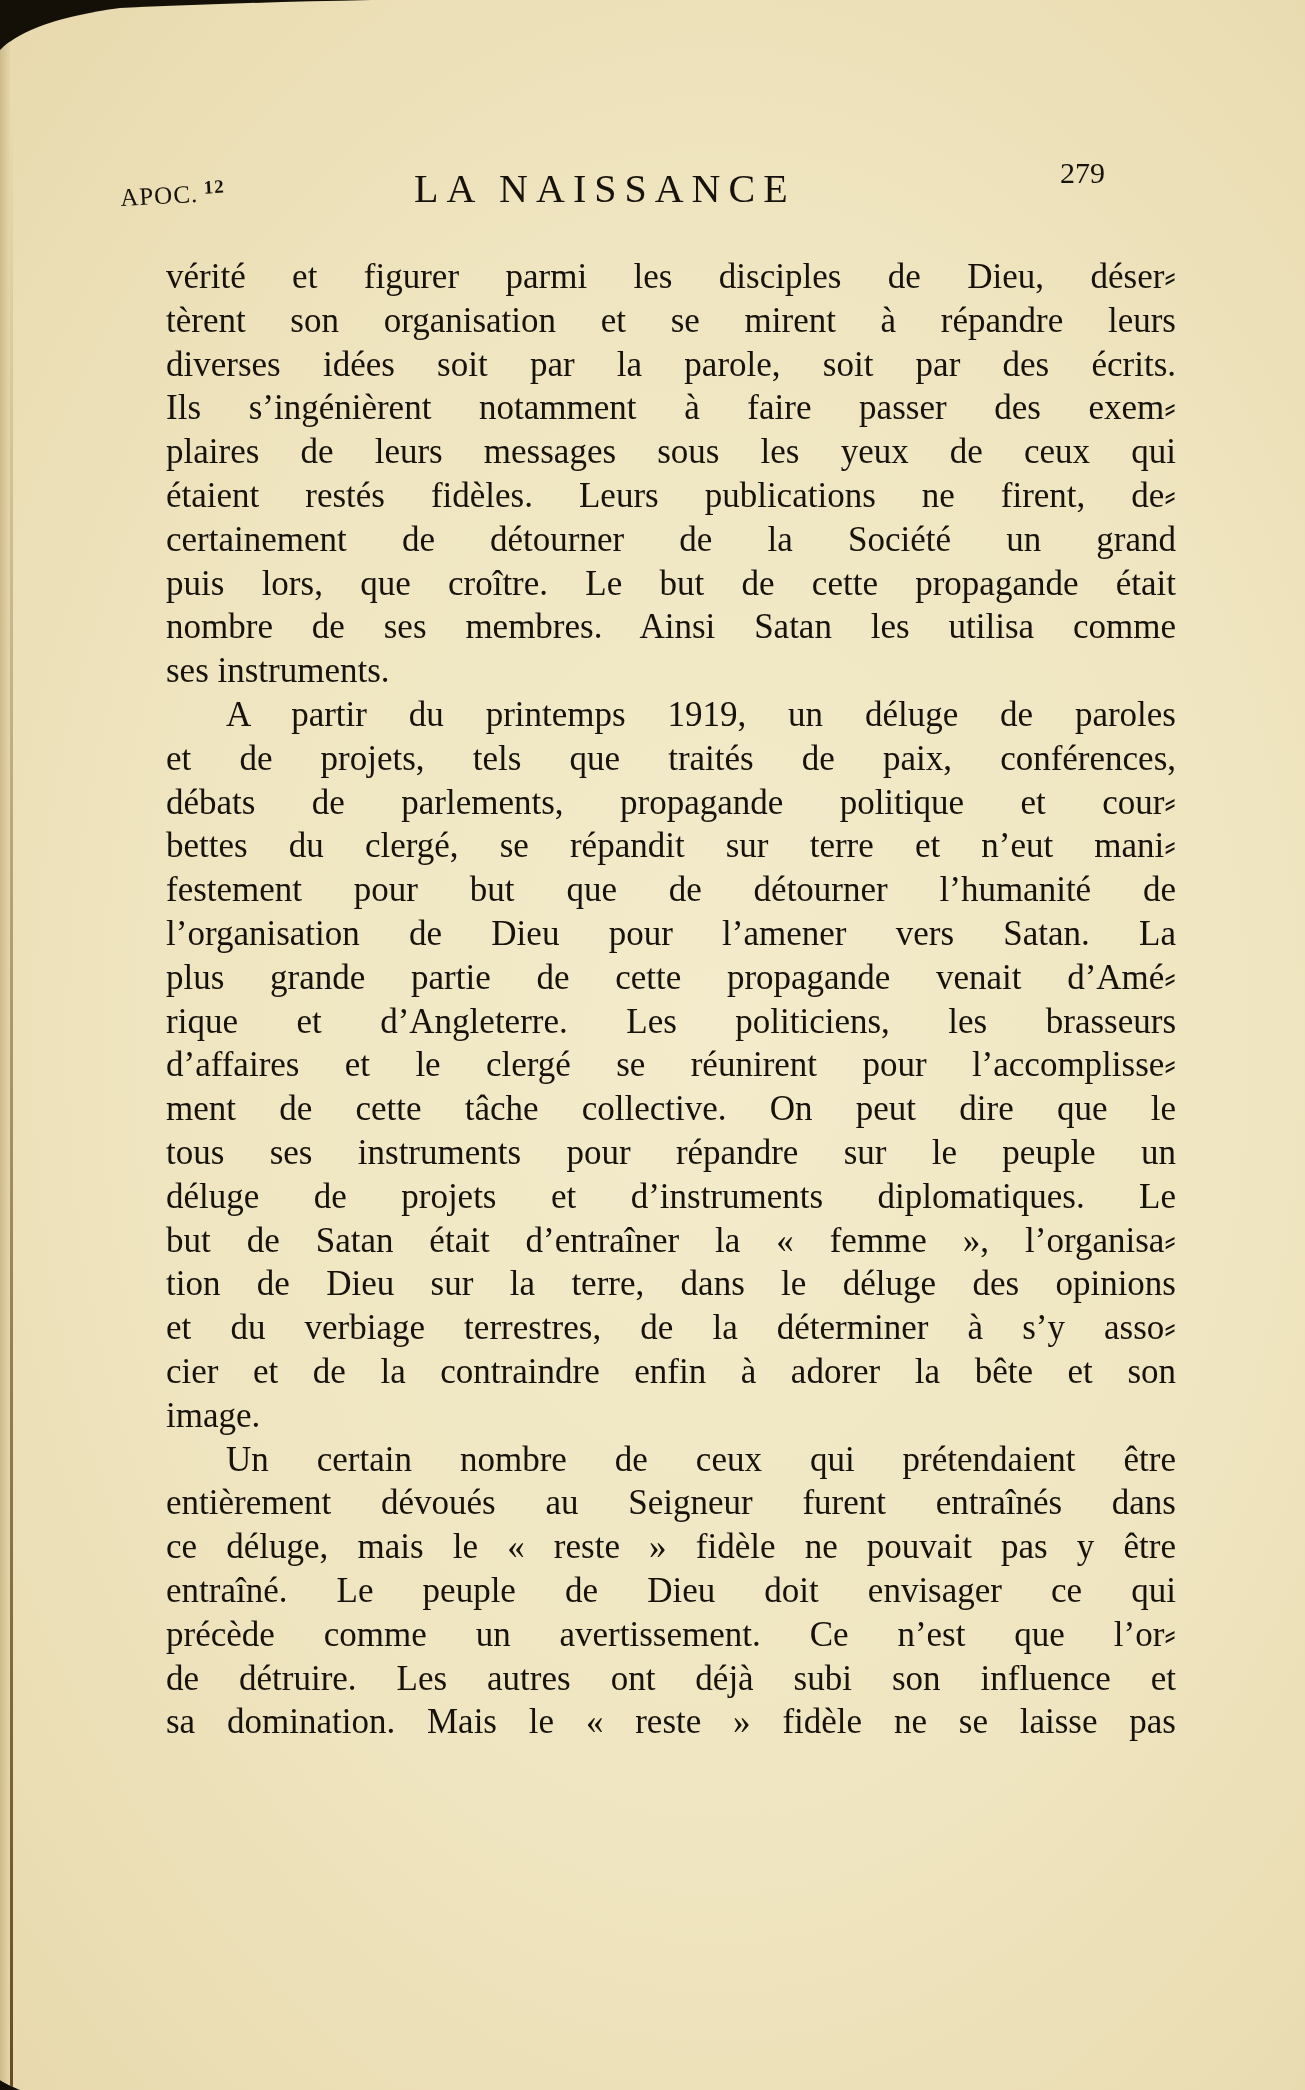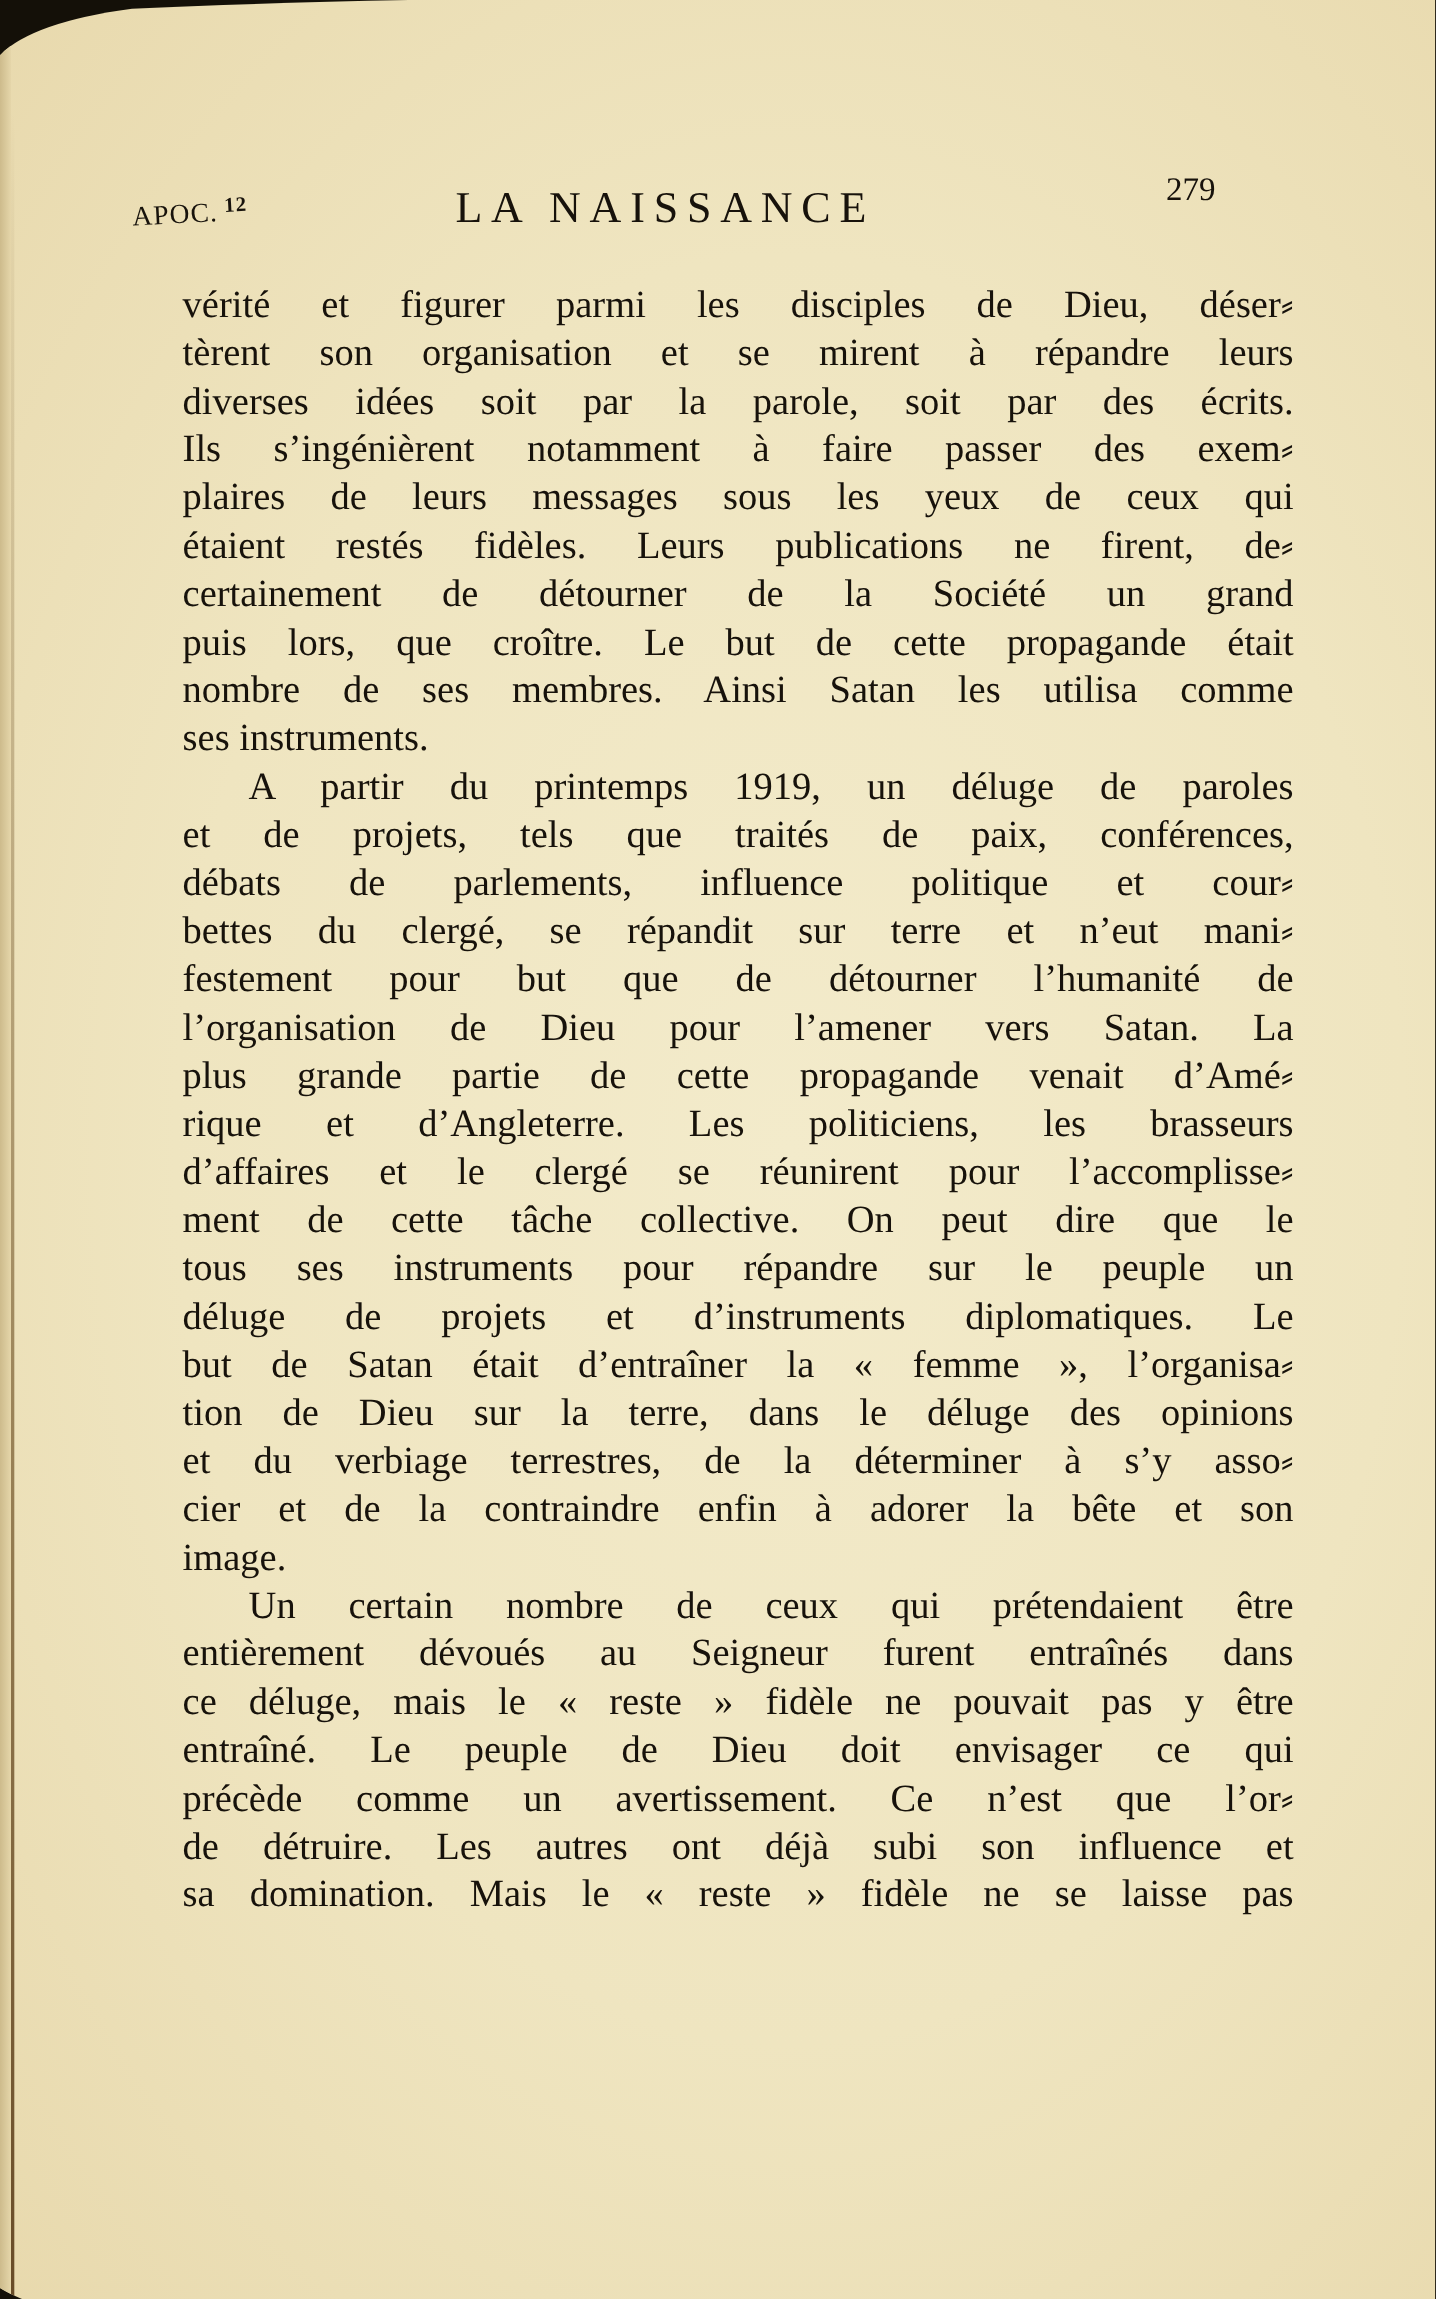--- a/index.html
+++ b/index.html
@@ -122,21 +122,21 @@
       <span class="line">diverses idées soit par la parole, soit par des écrits.</span>
       <span class="line">Ils s’ingénièrent notamment à faire passer des exem⸗</span>
       <span class="line">plaires de leurs messages sous les yeux de ceux qui</span>
       <span class="line">étaient restés fidèles. Leurs publications ne firent, de⸗</span>
       <span class="line">certainement de détourner de la Société un grand</span>
       <span class="line">puis lors, que croître. Le but de cette propagande était</span>
       <span class="line">nombre de ses membres. Ainsi Satan les utilisa comme</span>
       <span class="line last">ses instruments.</span>
       <span class="line indent">A partir du printemps 1919, un déluge de paroles</span>
       <span class="line">et de projets, tels que traités de paix, conférences,</span>
-      <span class="line">débats de parlements, influence politique et cour⸗</span>
+      <span class="line">débats de parlements, propagande politique et cour⸗</span>
       <span class="line">bettes du clergé, se répandit sur terre et n’eut mani⸗</span>
       <span class="line">festement pour but que de détourner l’humanité de</span>
       <span class="line">l’organisation de Dieu pour l’amener vers Satan. La</span>
       <span class="line">plus grande partie de cette propagande venait d’Amé⸗</span>
       <span class="line">rique et d’Angleterre. Les politiciens, les brasseurs</span>
       <span class="line">d’affaires et le clergé se réunirent pour l’accomplisse⸗</span>
       <span class="line">ment de cette tâche collective. On peut dire que le</span>
       <span class="line">tous ses instruments pour répandre sur le peuple un</span>
       <span class="line">déluge de projets et d’instruments diplomatiques. Le</span>
       <span class="line">but de Satan était d’entraîner la « femme », l’organisa⸗</span>

